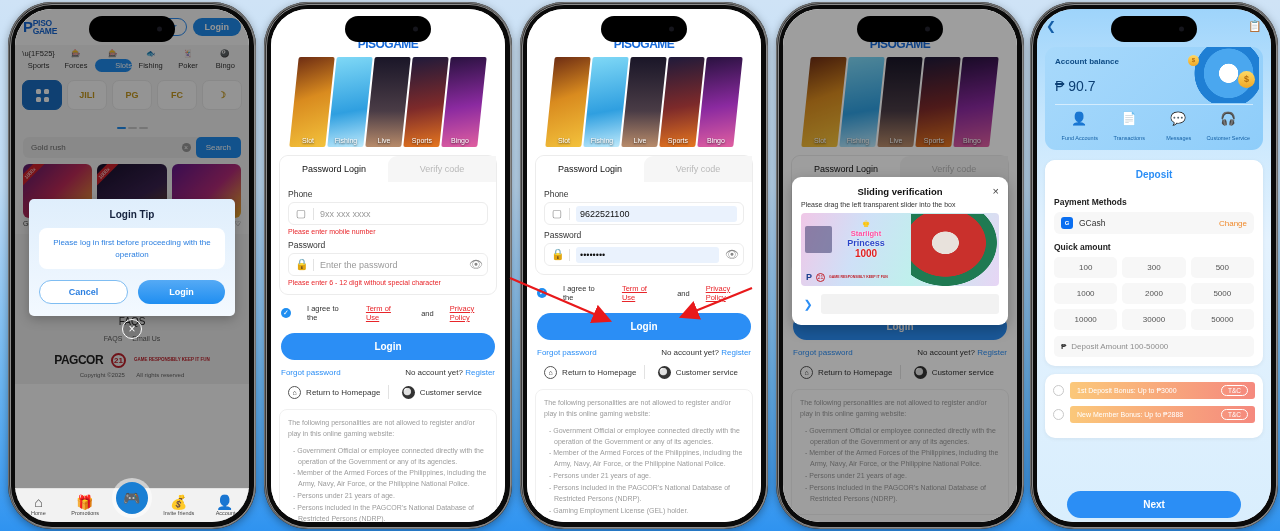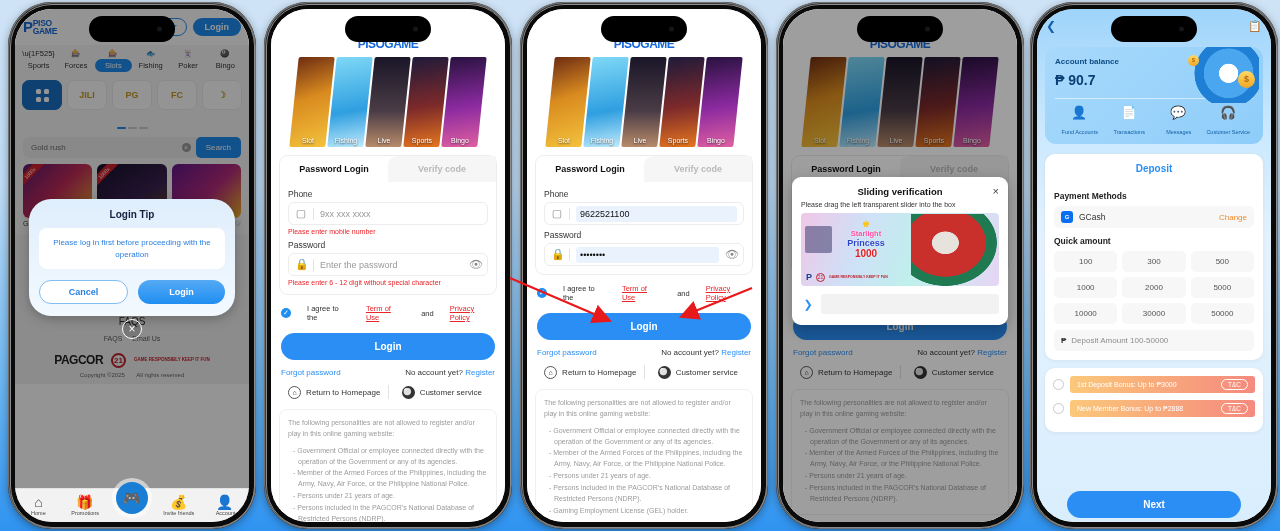--- a/index.html
+++ b/index.html
@@ -56,21 +56,21 @@
     border:1px solid #2b8ef5; color:#2b8ef5; background:#fff; border-radius:11px;
     font-size:8.5px; padding:3px 9px; font-weight:bold;
   }
   .btn-login-top {
     background:#1f8ef1; color:#fff; border-radius:11px; border:none;
     font-size:9px; padding:4px 12px; font-weight:bold;
   }
   .cat-bar { display:flex; justify-content:space-between; padding:4px 5px 2px; background:#f7f7f7; }
   .cat { width:16.6%; text-align:center; font-size:7.5px; color:#333; }
   .cat .lbl { margin-top:1px; padding:2px 0; border-radius:8px;}
-  .cat.active .lbl { background:#1f8ef1; color:#fff; }
+  .cat.active .lbl { background:#1f8ef1; color:#fff;text-align:right; }
   .prov-row { display:flex; gap:5px; padding:6px 7px 2px; background:#f7f7f7; }
   .prov { flex:1; height:30px; background:#fff; border:1px solid #ececec; border-radius:7px;
           display:flex; align-items:center; justify-content:center; font-size:9px;
           font-weight:bold; color:#c79a1f; }
   .prov.sel { background:#1a6fc4; border-color:#1a6fc4; }
   .prov.sel .grid4 { display:grid; grid-template-columns:5px 5px; gap:3px; }
   .prov.sel .grid4 i { width:5px;height:5px;background:#fff;border-radius:1.5px;display:block;}
   .dots { text-align:center; background:#f7f7f7; padding:3px 0 4px;}
   .dots i { display:inline-block; width:9px; height:2px; background:#ccc; border-radius:2px; margin:0 1px;}
   .dots i.on { background:#1f8ef1; }
@@ -87,21 +87,21 @@
   .g2 { background:linear-gradient(150deg,#17102b,#3a2250 60%,#6e4a2b); }
   .g3 { background:linear-gradient(135deg,#63188b,#b42b7a 55%,#f0b227); }
   .gbadge { position:absolute; left:-13px; top:5px; transform:rotate(-45deg);
      background:#d1222b;color:#fff;font-size:5px;padding:1px 13px;}
   .gname-row { display:flex; gap:5px; padding:2px 8px 6px; background:#f7f7f7; font-size:7px; color:#444;}
   .gname-row div { flex:1; display:flex; justify-content:space-between; }
 
   .p1-dim { position:absolute; inset:0; background:rgba(0,0,0,.42); z-index:12; }
   .login-tip {
     position:absolute; z-index:14; left:14px; right:14px; top:190px;
-    background:linear-gradient(180deg,#dfeefc,#f3f9ff); border-radius:22px; padding:10px 10px 12px;
+    background:linear-gradient(180deg,#dfeefc,#f3f9ff); border-radius:5px; padding:10px 10px 12px;
     box-shadow:0 3px 12px rgba(0,0,0,.25);
   }
   .login-tip h4 { text-align:center; font-size:10px; color:#14213d; margin-bottom:8px;}
   .tip-body { background:#fff; border-radius:8px; padding:9px 8px; text-align:center;
      font-size:8px; color:#2b7fe0; line-height:1.45; }
   .tip-btns { display:flex; gap:10px; margin-top:11px; }
   .tip-btns button { flex:1; border-radius:13px; font-size:9px; padding:6px 0; font-weight:bold; }
   .bt-cancel { background:#fff; border:1px solid #7fbdf2; color:#2b7fe0; }
   .bt-login { background:linear-gradient(180deg,#55aaf5,#1f8ef1); border:none; color:#fff; }
   .close-x { position:absolute; z-index:14; left:50%; transform:translateX(-50%); top:310px;
@@ -138,21 +138,21 @@
      transform:skewX(-6deg); }
   .bs1 { background:linear-gradient(160deg,#6e2d13,#d98b1f 45%,#f3c23c); }
   .bs2 { background:linear-gradient(170deg,#7fd8f6,#2f9fe0 60%,#bde9fb); }
   .bs3 { background:linear-gradient(180deg,#1a1628,#4a3c46 60%,#b88b6a); }
   .bs4 { background:linear-gradient(170deg,#201a3a,#7d2a2a 55%,#e5761f); }
   .bs5 { background:linear-gradient(170deg,#2a1240,#8b2aa0 55%,#e05fa0); }
   .bslice span { position:absolute; bottom:3px; left:0; right:0; text-align:center;
      color:#fff; font-size:7px; transform:skewX(6deg); text-shadow:0 1px 2px rgba(0,0,0,.7);}
   .loginbox { margin:8px 8px 0; border:1px solid #ececec; border-radius:9px; }
   .tabs { display:flex; }
-  .tab { flex:1; text-align:center; font-size:9px; padding:8px 0; font-weight:bold; }
+  .tab { flex:1; text-align:center; font-size:9px; padding:8px 0; font-weight:normal; }
   .tab.on { color:#111; background:#fff; border-radius:9px 9px 0 0; }
   .tab.off { color:#b9b9b9; background:#f6f6f6; border-radius:9px 0 0 0; }
   .fieldwrap { padding:2px 8px 8px; }
   .flabel { font-size:8.5px; color:#333; margin:5px 0 3px; }
   .finput { display:flex; align-items:center; border:1px solid #ececec; border-radius:6px;
      height:23px; padding:0 6px; gap:6px; }
   .finput .ic { font-size:11px; color:#888; width:12px; text-align:center; }
   .finput .sep { width:1px; height:12px; background:#e2e2e2; }
   .finput .val { flex:1; font-size:9px; color:#111; }
   .finput .ph { flex:1; font-size:9px; color:#9a9a9a; }
@@ -211,21 +211,21 @@
   .dep { position:absolute; inset:0; overflow:hidden;
      background:linear-gradient(180deg,#9ed4fb 0%,#c8e7fd 22%,#e4f2fe 45%,#d9eefd 100%); }
   .dep-hdr { height:34px; display:flex; align-items:center; padding:0 9px; position:relative; }
   .dep-hdr .back { font-size:12px; color:#145ea8; }
   .dep-hdr .ttl { position:absolute; left:0; right:0; text-align:center; font-size:10px;
      font-weight:bold; color:#11518f; }
   .dep-hdr .rec { margin-left:auto; font-size:11px; color:#145ea8; z-index:2;}
   .balcard { margin:4px 8px 0; border-radius:11px; padding:10px 10px 6px; position:relative;
      background:linear-gradient(135deg,#a8d9fb,#8ecdfa); overflow:hidden; }
   .balcard .lab { font-size:8px; color:#0f4c86; font-weight:bold; }
-  .balcard .amt { font-size:14px; font-weight:bold; color:#0c3f74; margin-top:6px; }
+  .balcard .amt { font-size:14px; font-weight:normal; color:#0c3f74; margin-top:12px; }
   .balcard .art { position:absolute; right:4px; top:-10px; width:76px; height:66px;
      background:radial-gradient(circle at 60% 55%, #ffffff 0 16%, #4aa7ef 17% 42%, #1f7fd4 43% 58%, rgba(255,255,255,0) 59%); }
   .balcard .coin { position:absolute; border-radius:50%; background:linear-gradient(180deg,#ffd964,#f0a726);
      color:#b26b0d; font-weight:bold; text-align:center; }
   .qrow { display:flex; margin-top:10px; border-top:1px solid rgba(255,255,255,.55); padding-top:6px; }
   .qrow .q { flex:1; text-align:center; color:#1460a5; }
   .qrow .q .ic { font-size:13px; display:block; }
   .qrow .q .t { font-size:5.5px; margin-top:2px; }
   .depcard { margin:10px 8px 0; background:#fff; border-radius:10px; overflow:hidden;
       box-shadow:0 1px 4px rgba(0,0,0,.06); }

